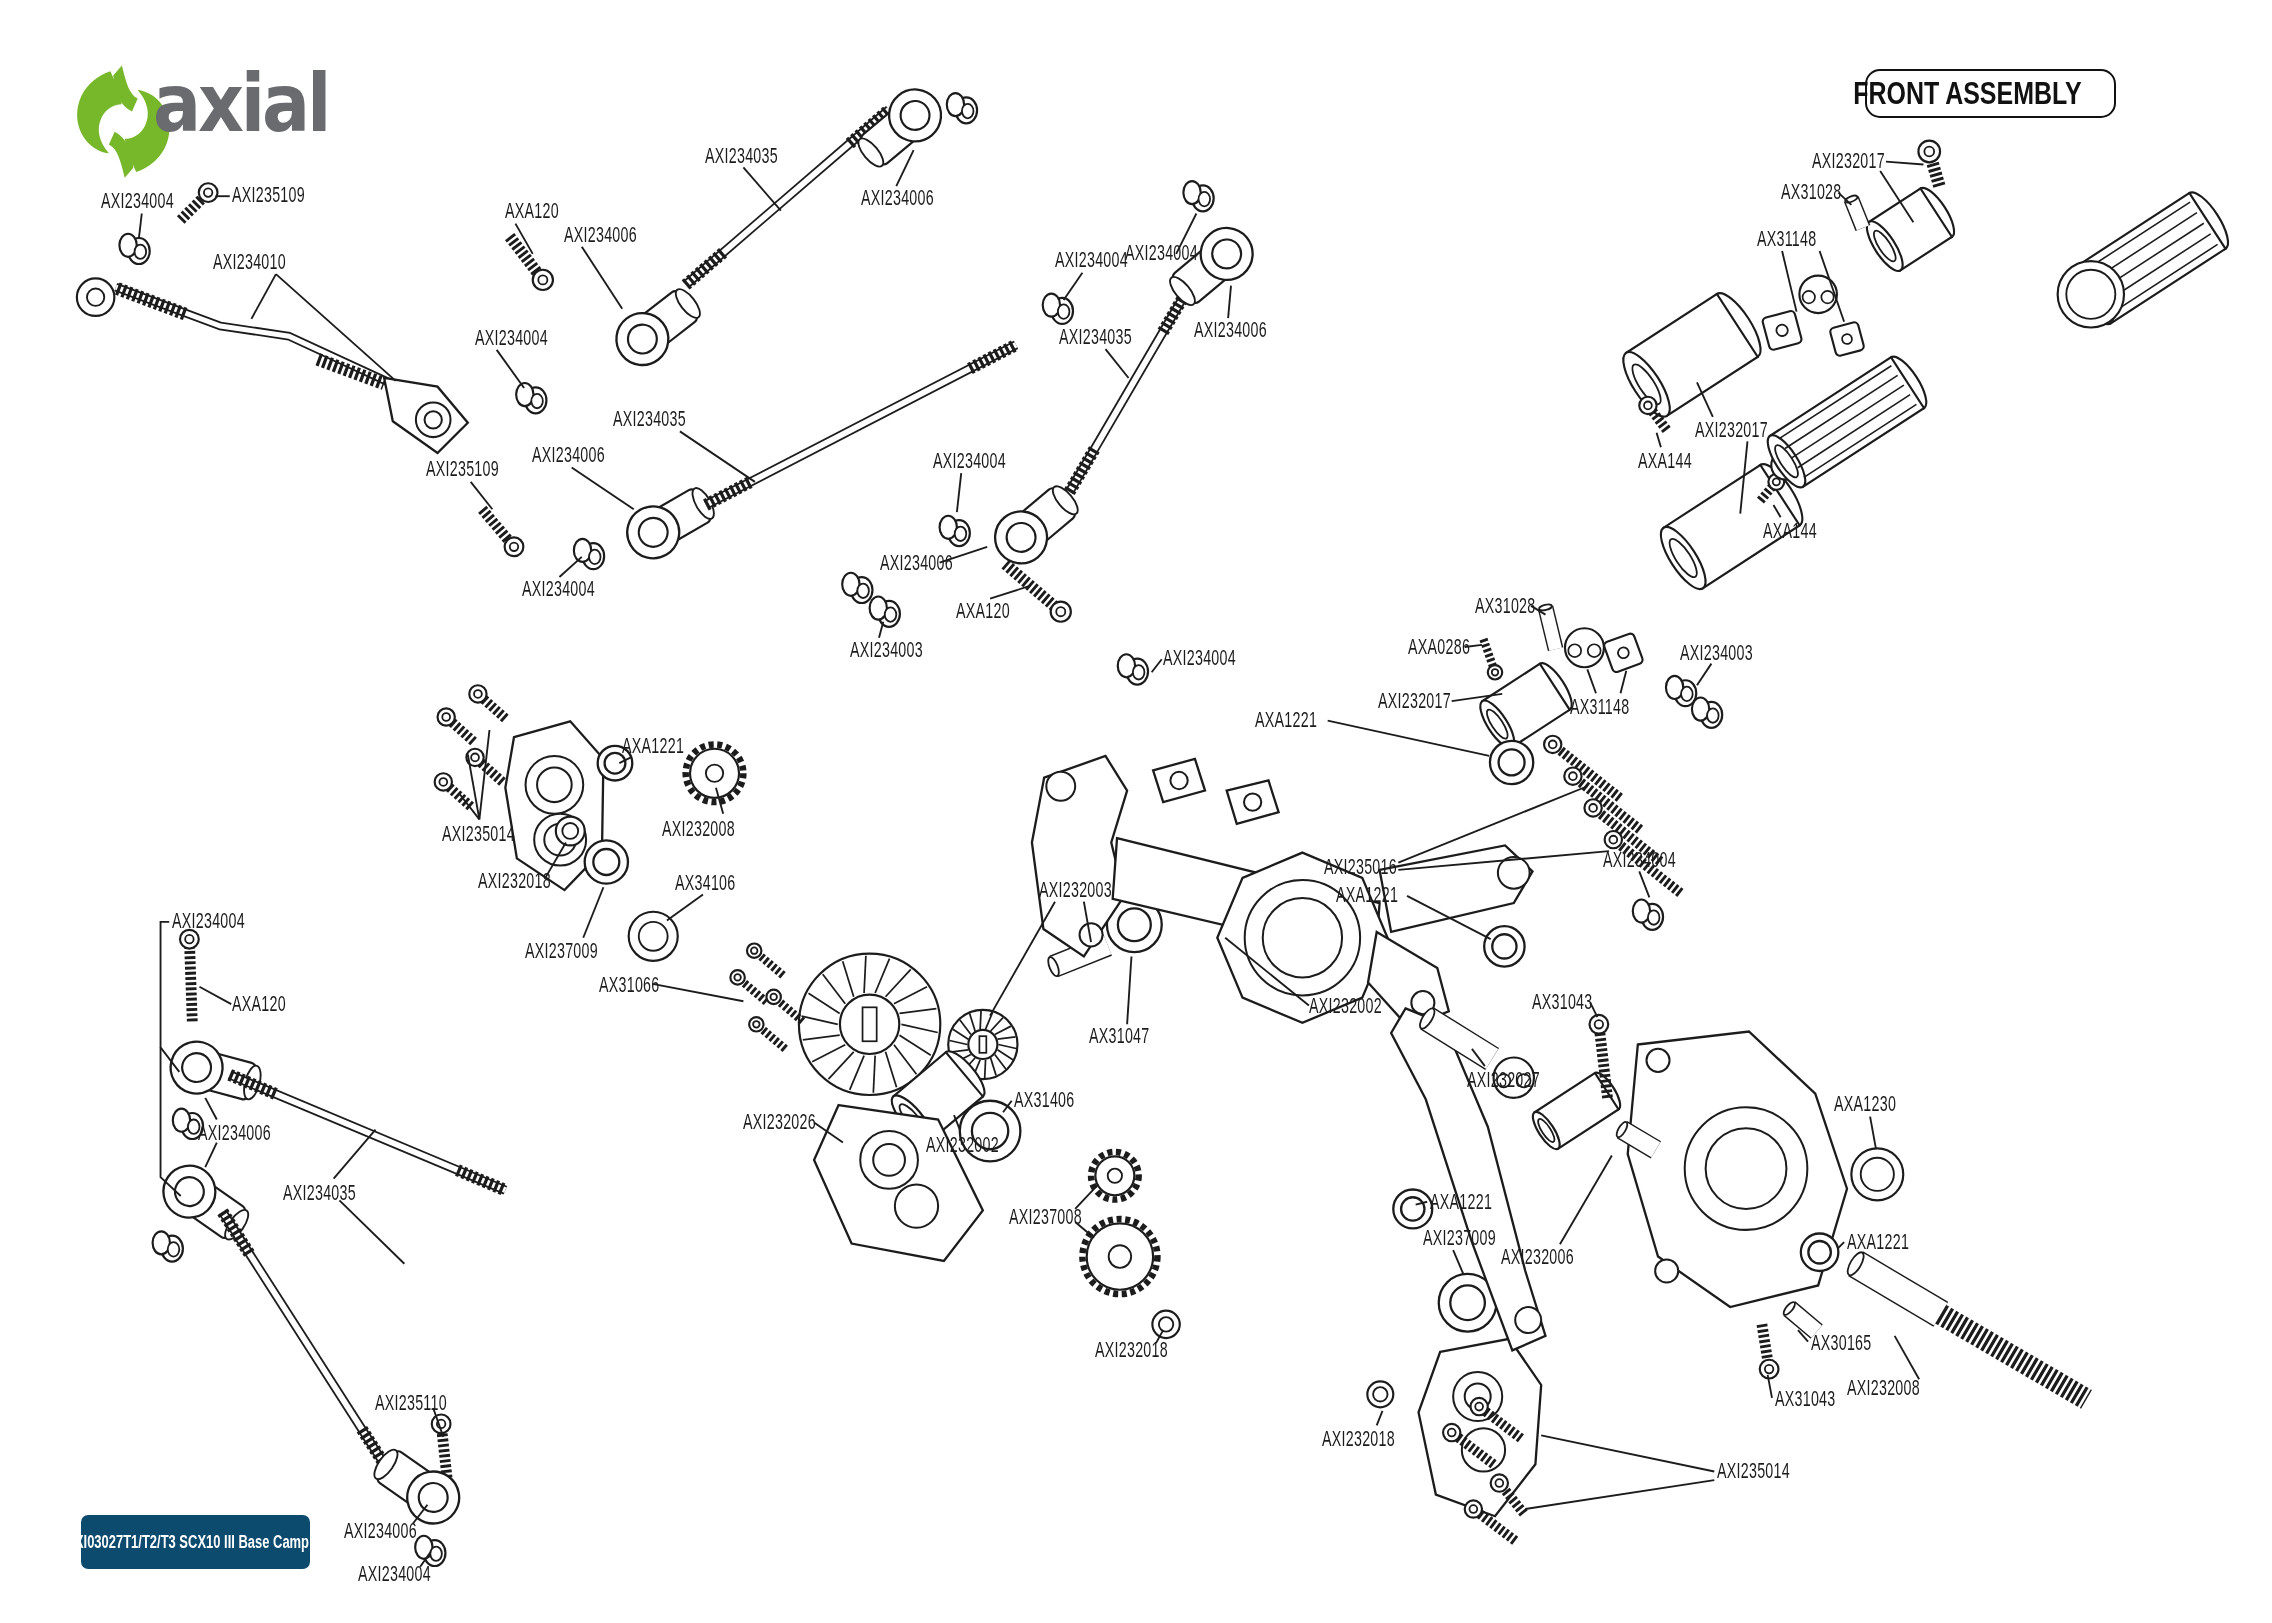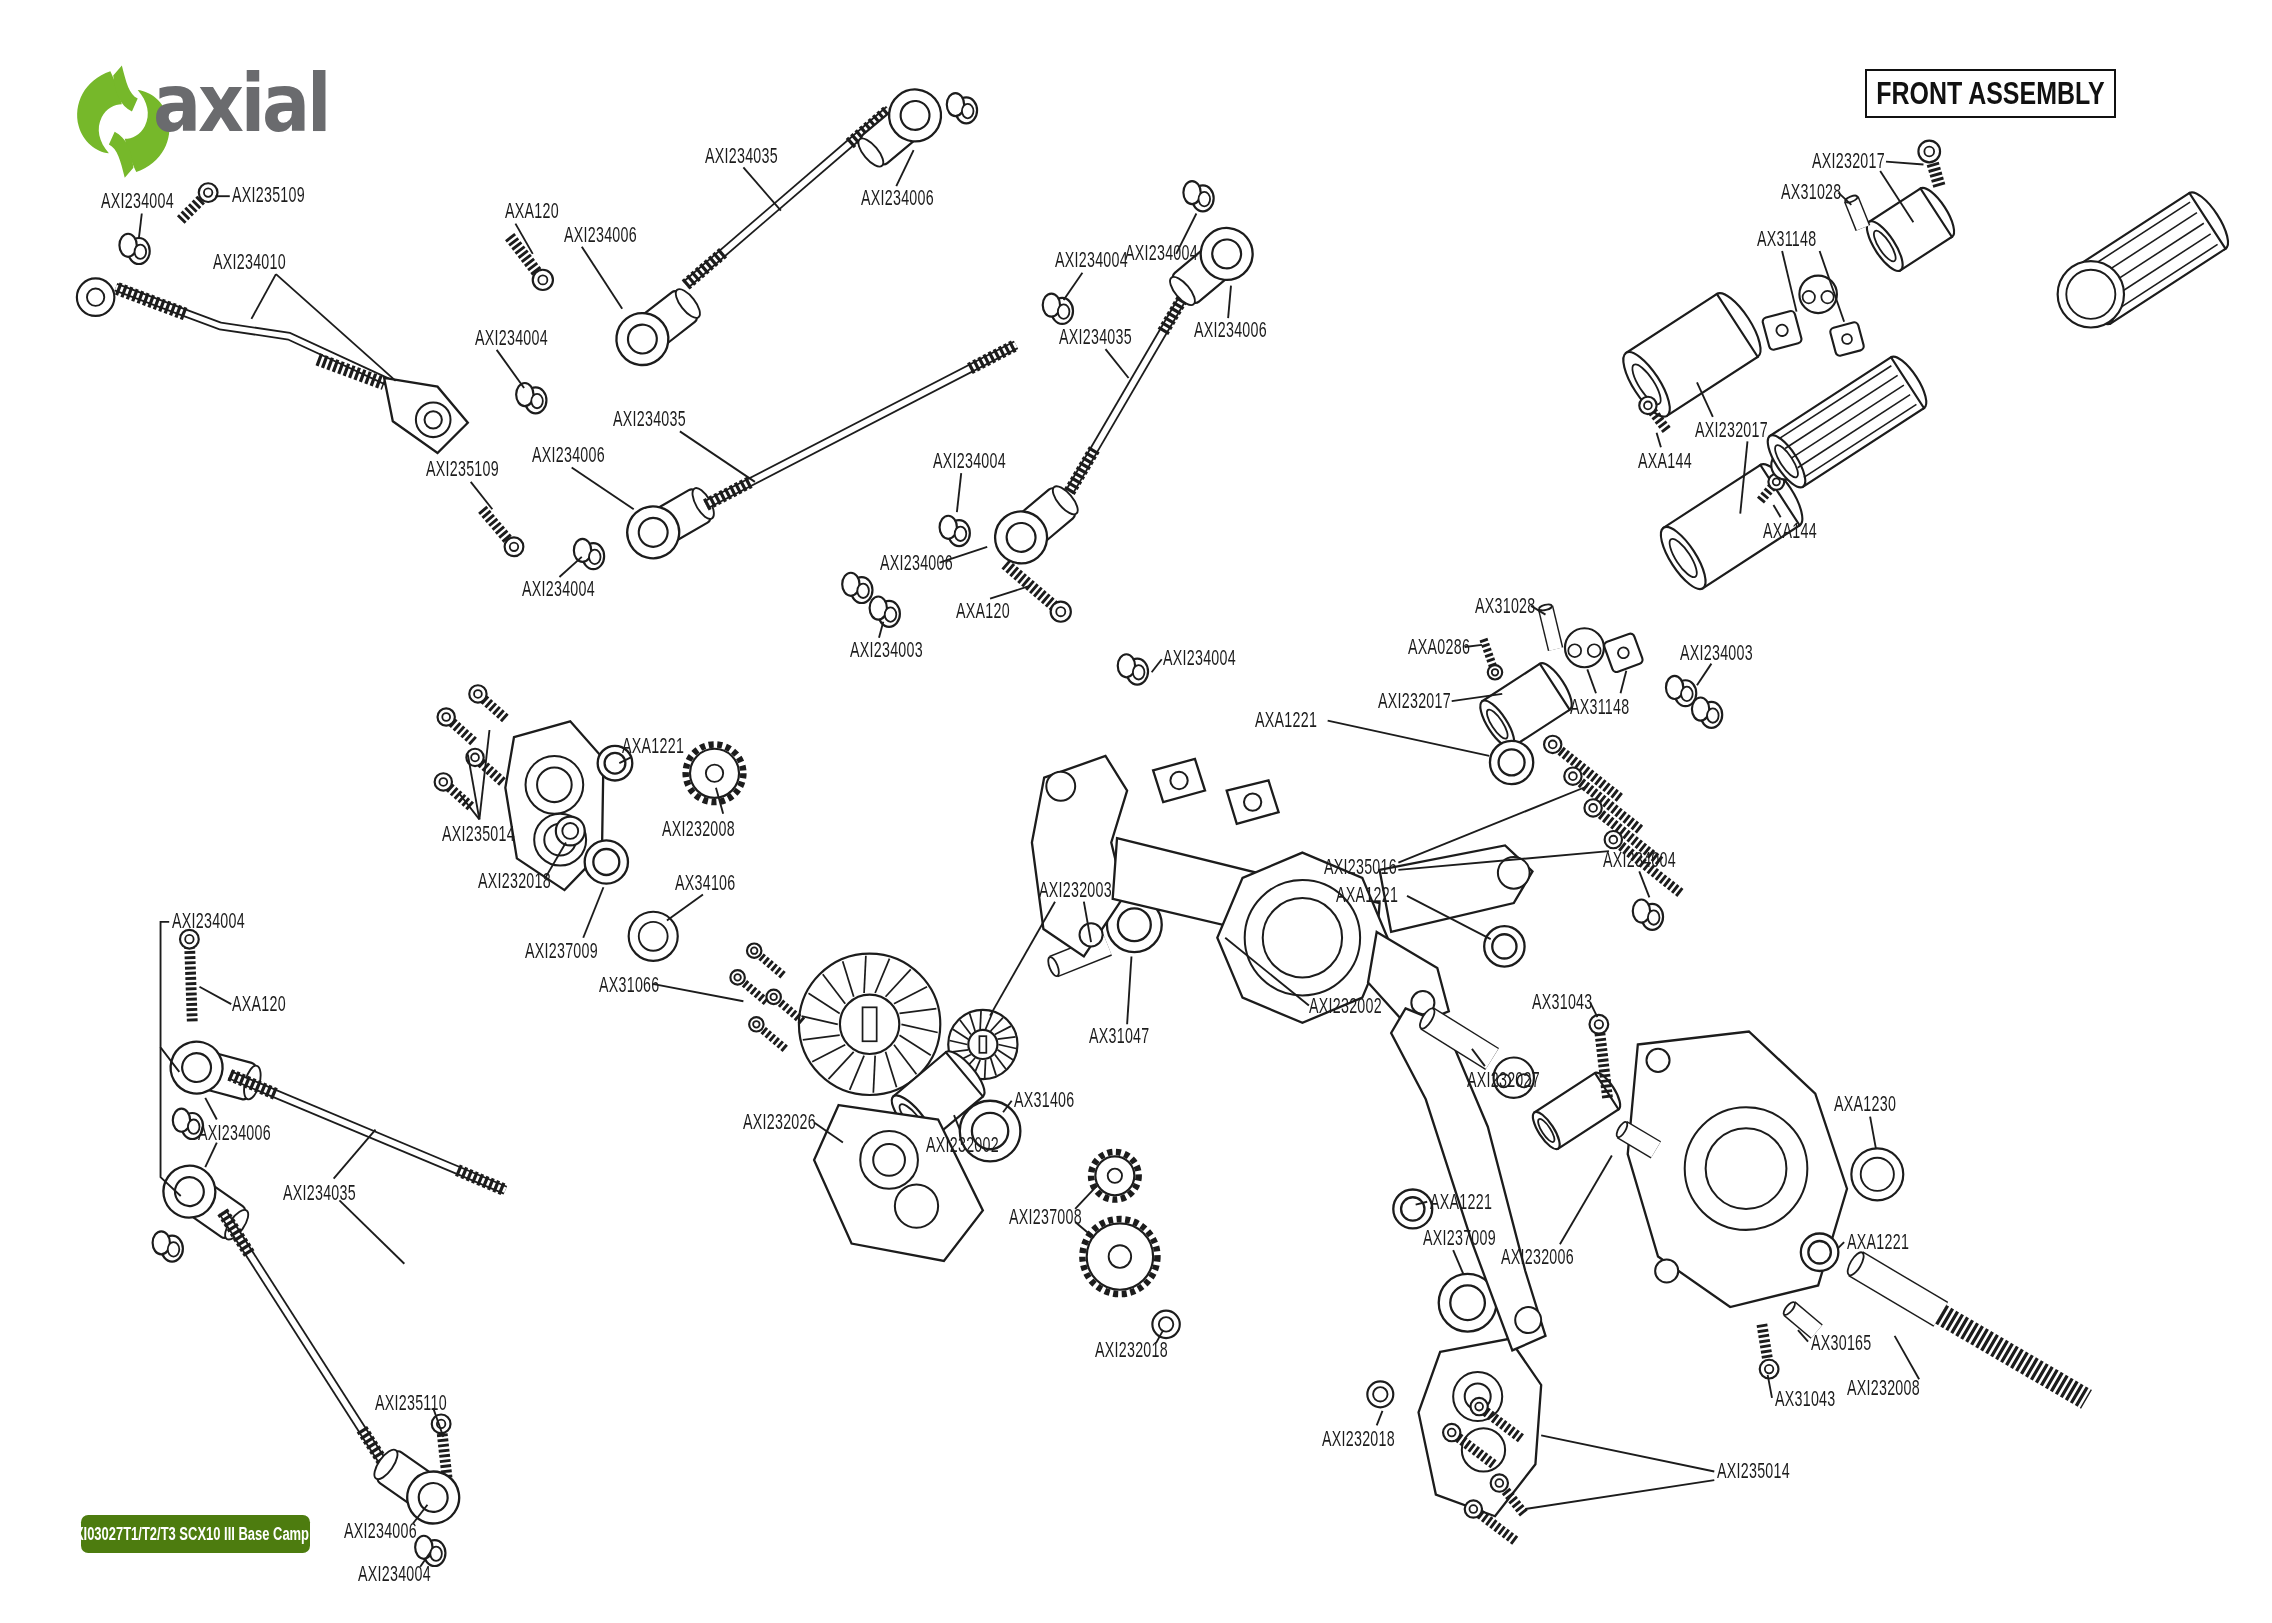--- a/index.html
+++ b/index.html
@@ -2,24 +2,24 @@
 <html style="font-size:11.5px"><head>
 <meta charset="utf-8">
 <style>
   html,body{margin:0;padding:0;background:#ffffff;}
   #stage{position:relative;width:2273px;height:1623px;background:#fff;overflow:hidden;
          font-family:"Liberation Sans",sans-serif;}
   .lbl{position:absolute;font-size:21.6px;line-height:24px;color:#1c1c1c;
        transform:scaleX(.66);transform-origin:0 0;white-space:nowrap;letter-spacing:0.4px;}
   #art,#leaders,#logo-mark{position:absolute;left:0;top:0;}
   #title-box{position:absolute;left:1865px;top:69px;width:247px;height:45px;
-             border:2.9px solid #111;border-radius:0;display:flex;align-items:center;justify-content:center;}
+             border:2.9px solid #111;border-radius:15px;display:flex;align-items:center;justify-content:flex-end;}
   #title-box span{font-size:32px;font-weight:bold;color:#111;letter-spacing:0px;
                   transform:scaleX(.78);white-space:nowrap;}
-  #badge{position:absolute;left:81px;top:1515px;width:229px;height:38px;background:#4d7c0f;
+  #badge{position:absolute;left:81px;top:1515px;width:229px;height:54px;background:#0c4a6e;
          border-radius:7.2px;display:flex;align-items:center;justify-content:center;}
   #badge span{color:#fff;font-size:18px;font-weight:bold;transform:scaleX(.72);white-space:nowrap;}
   #wordmark{position:absolute;left:153px;top:56px;font-family:"DejaVu Sans",sans-serif;
             font-weight:bold;font-size:81px;color:#6a6b6e;letter-spacing:-3.6px;
             transform:scaleX(.88);transform-origin:0 0;}
 </style>
 </head>
 <body>
 
 <div id="stage">

